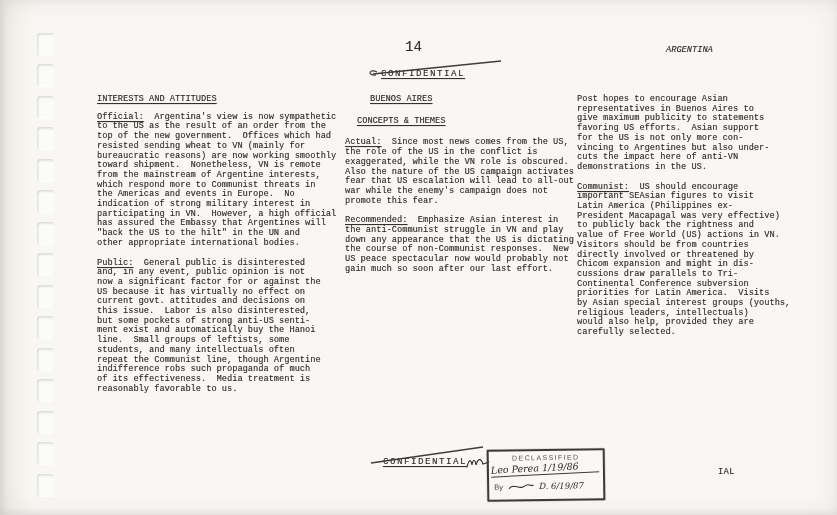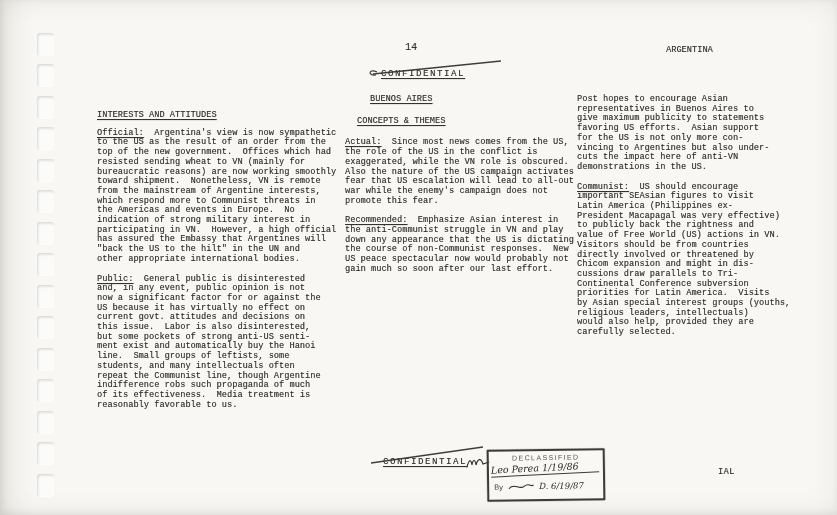--- a/index.html
+++ b/index.html
@@ -17,21 +17,21 @@
   .pre{white-space:pre-wrap;}
   .hole{
     position:absolute;left:37px;width:17px;height:23px;border-radius:3px;
     background:#fbfbf9;
     box-shadow:inset 1px 1.5px 2.5px rgba(0,0,0,0.14), inset -1px -1px 1px rgba(255,255,255,0.9);
   }
   .abs{position:absolute;}
   h2{margin:12px;font-weight:normal;}
   .uline{text-decoration:underline;text-underline-offset:2px;}
   .col{position:absolute;}
-  .col .heading{margin:16px 0 8px 0;}
+  .col .heading{margin:0 0 8px 0;}
   .para{margin:0 0 10px 0;}
   .lead{text-decoration:underline;text-underline-offset:1.5px;}
   .heading-block{width:max-content;text-align:center;margin:0 0 11px 0;}
   .classification{letter-spacing:1.6px;font-size:9px;}
   .strike-svg{position:absolute;pointer-events:none;}
   .stamp{
     position:absolute;left:487px;top:449px;width:114px;height:48px;
     border:2.2px solid #3d3b37;border-radius:1px;
     transform:rotate(-0.8deg);
     box-shadow:0 0 0 0.5px rgba(61,59,55,0.25);
@@ -69,23 +69,23 @@
     <div class="hole" style="top:253px"></div>
     <div class="hole" style="top:285px"></div>
     <div class="hole" style="top:316px"></div>
     <div class="hole" style="top:348px"></div>
     <div class="hole" style="top:379px"></div>
     <div class="hole" style="top:411px"></div>
     <div class="hole" style="top:442px"></div>
     <div class="hole" style="top:474px"></div>
   </div>
 
-  <div class="abs typeset" style="left:405px;top:43px;font-size:10px;">14</div>
+  <div class="abs typeset" style="left:405px;top:43px;font-size:14px;">14</div>
 
-  <div class="abs typeset" style="left:666px;top:46px;">ARGENTINA</div>
+  <div class="abs typeset" style="left:666px;top:46px;font-style:italic;">ARGENTINA</div>
 
   <div class="abs" style="left:381px;top:63px;">
     <span class="typeset classification uline">CONFIDENTIAL</span>
     <svg class="strike-svg" style="left:-22px;top:-8px;" width="145" height="24" viewBox="0 0 145 24">
       <path d="M18,17 C10,13 8,21 17,20" fill="none" stroke="#3f3d39" stroke-width="1.2"></path>
       <path d="M14,19 L142,6" fill="none" stroke="#3f3d39" stroke-width="1.3"></path>
     </svg>
   </div>
 
   <section class="col" style="left:97px;top:95px;width:252px;">

